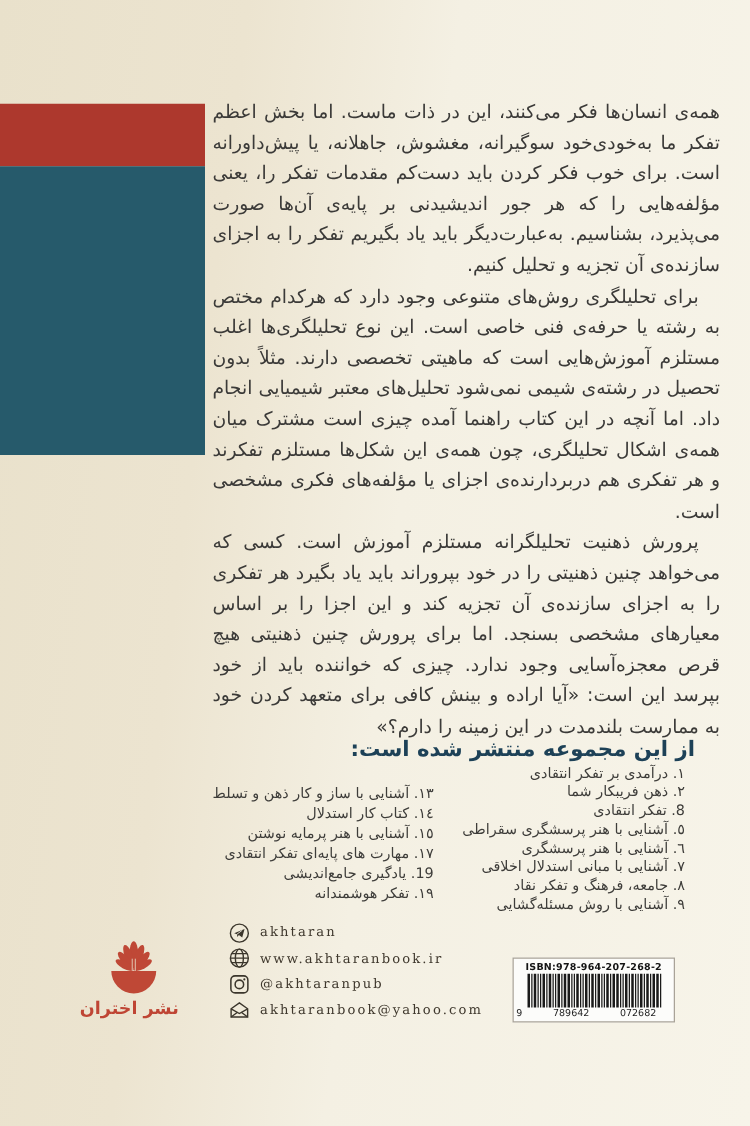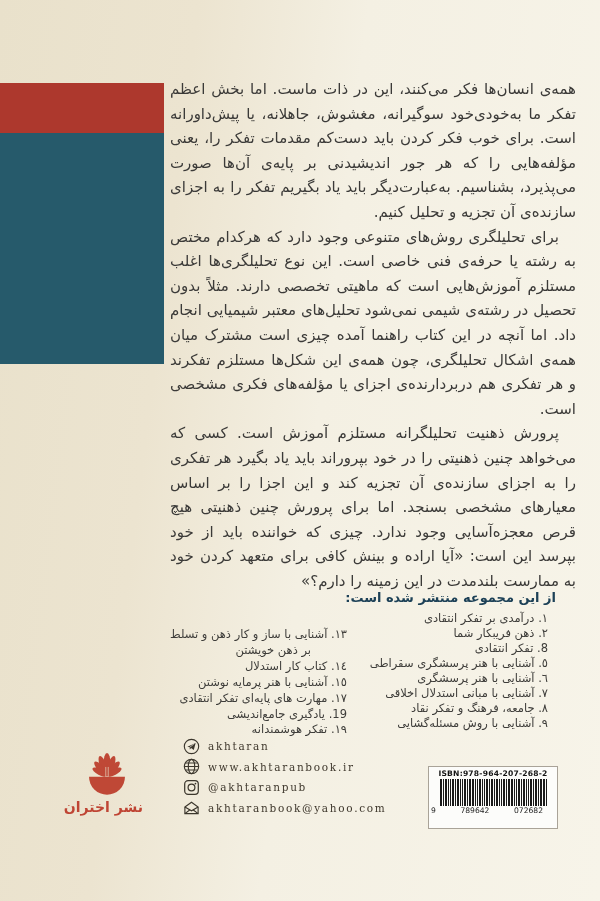--- a/index.html
+++ b/index.html
@@ -16,42 +16,42 @@
   .body-text{
     position:absolute;top:77px;left:170px;width:406px;
     direction:rtl;text-align:justify;
     font-size:15px;line-height:24.6px;color:#3b3a38;
   }
   .body-text p{margin:0;}
   .body-text p.indent{text-indent:17px;}
   
   .books-heading{
     position:absolute;top:590px;right:44px;direction:rtl;
-    font-size:13px;font-weight:bold;color:#1d4157;letter-spacing:0;
+    font-size:17px;font-weight:bold;color:#1d4157;letter-spacing:0;
   }
   .book-col{direction:rtl;text-align:right;color:#3e3d3a;font-size:11.5px;}
   .books-right{position:absolute;top:611px;right:52px;width:250px;line-height:15px;}
   .books-left{position:absolute;top:627px;right:253px;width:195px;line-height:15.9px;}
   .books-left .wrap-line{padding-right:36px;}
   .book-item{white-space:nowrap;}
   
   .social{position:absolute;top:736px;left:183px;}
   .social-row{display:flex;align-items:center;height:20.5px;}
   .social-icon{width:17px;height:17px;margin-right:8px;flex:0 0 auto;display:block;}
   .social-text{
     font-family:"DejaVu Serif",serif;font-size:10.5px;letter-spacing:1.7px;
     color:#3f382d;white-space:nowrap;
   }
   
   .publisher{position:absolute;left:71px;top:749px;width:72px;text-align:center;}
   .publisher svg{display:block;margin:0 auto;}
   .publisher-name{font-size:14px;font-weight:bold;color:#bf4534;direction:rtl;margin-top:1px;white-space:nowrap;}
   
   .barcode{
-    position:absolute;left:428px;top:766px;width:130px;height:63px;
+    position:absolute;left:410px;top:766px;width:130px;height:52px;
     background:#fcfcfa;border:1px solid #a9a398;box-sizing:border-box;
   }
   .barcode-isbn{font-size:7.6px;font-weight:bold;color:#141414;text-align:center;margin-top:2px;letter-spacing:0.2px;white-space:nowrap;}
   .barcode-bars{height:27px;margin:1px 7px 0 11px;display:flex;align-items:stretch;}
   .bar{background:#1a1a1a;margin-right:1px;flex:0 0 auto;}
   .barcode-digits{display:flex;font-size:7.6px;color:#1e1e1e;margin:0 14px 0 2px;justify-content:space-between;line-height:9px;}
 </style>
 </head>
 <body>
 
@@ -76,21 +76,20 @@
     <div class="book-item">8. تفکر انتقادی</div>
     <div class="book-item">٥. آشنایی با هنر پرسشگری سقراطی</div>
     <div class="book-item">٦. آشنایی با هنر پرسشگری</div>
     <div class="book-item">۷. آشنایی با مبانی استدلال اخلاقی</div>
     <div class="book-item">۸. جامعه، فرهنگ و تفکر نقاد</div>
     <div class="book-item">۹. آشنایی با روش مسئله‌گشایی</div>
   </div>
 
   <div class="book-col books-left">
     <div class="book-item">۱۳. آشنایی با ساز و کار ذهن و تسلط</div>
-    <div class="book-item wrap-line">بر ذهن خویشتن</div>
     <div class="book-item">۱٤. کتاب کار استدلال</div>
     <div class="book-item">۱٥. آشنایی با هنر پرمایه نوشتن</div>
     <div class="book-item">۱۷. مهارت های پایه‌ای تفکر انتقادی</div>
     <div class="book-item">19. یادگیری جامع‌اندیشی</div>
     <div class="book-item">۱۹. تفکر هوشمندانه</div>
   </div>
 
   <div class="social">
     <div class="social-row">
       <svg class="social-icon" viewBox="0 0 18 18" fill="none" stroke="#3b362c" stroke-width="1.2">

